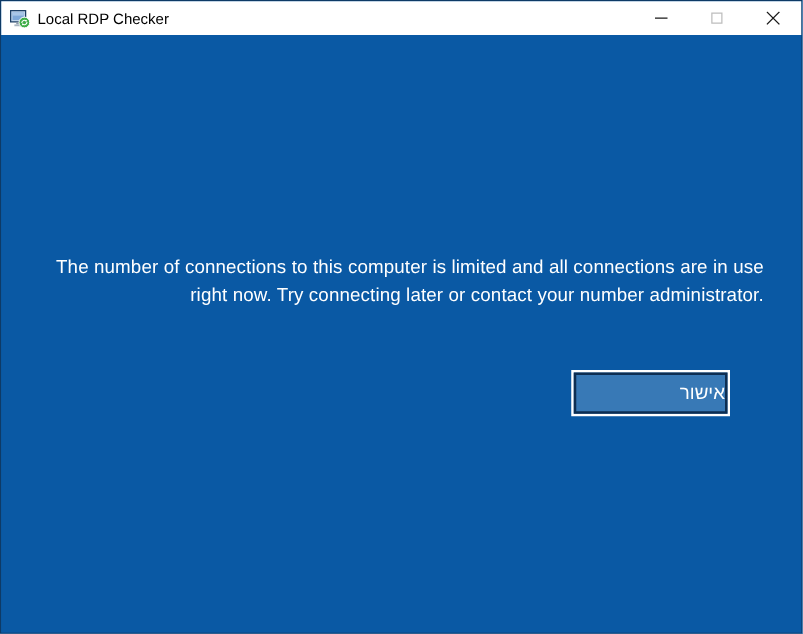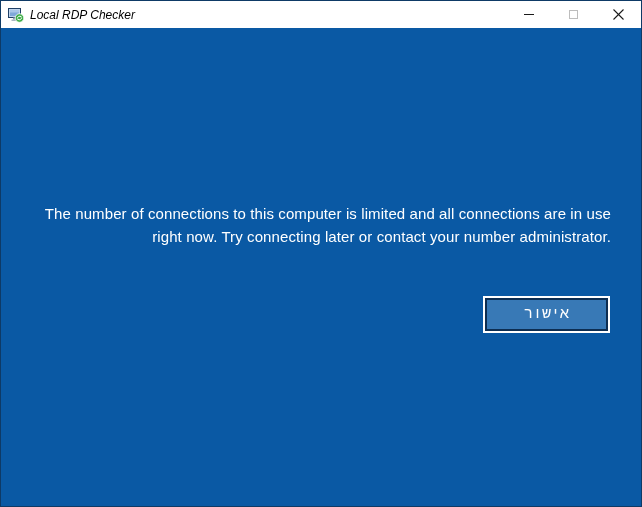--- a/index.html
+++ b/index.html
@@ -34,21 +34,20 @@
     width: 16px; height: 16px;
     margin-left: 7px; margin-right: 6px;
     display: inline-flex;
   }
   .title {
     font-size: 12px;
     color: var(--title-text);
     white-space: nowrap;
     flex: 1 1 auto;
     padding-top: 1px;
-    font-style: italic;
   }
   .caption-buttons {
     display: flex;
     height: 27px;
     flex: 0 0 auto;
   }
   .cap-btn {
     width: 45px; height: 27px;
     display: flex; align-items: center; justify-content: center;
     cursor: default;
@@ -69,30 +68,30 @@
     width: 578px;
     text-align: right;
     color: var(--message-text);
     font-size: 15px;
     line-height: 23px;
     letter-spacing: 0.1px;
   }
   .ok-button {
     position: absolute;
     top: 270px;
-    left: 484px;
+    left: 458px;
     width: 123px;
     height: 33px;
     background: var(--button-fill);
     border: 2px solid var(--button-border-dark);
     box-shadow: 0 0 0 2px #ffffff;
     color: #ffffff;
-    font-family: Liberation Mono, monospace;
+    font-family: Liberation Sans, sans-serif;
     font-size: 15px;
-    text-align: center;
+    text-align: right;
     cursor: pointer;
     padding: 0;
   }
 </style>
 </head>
 <body>
 
 <div class="window">
 
   <div class="titlebar">

